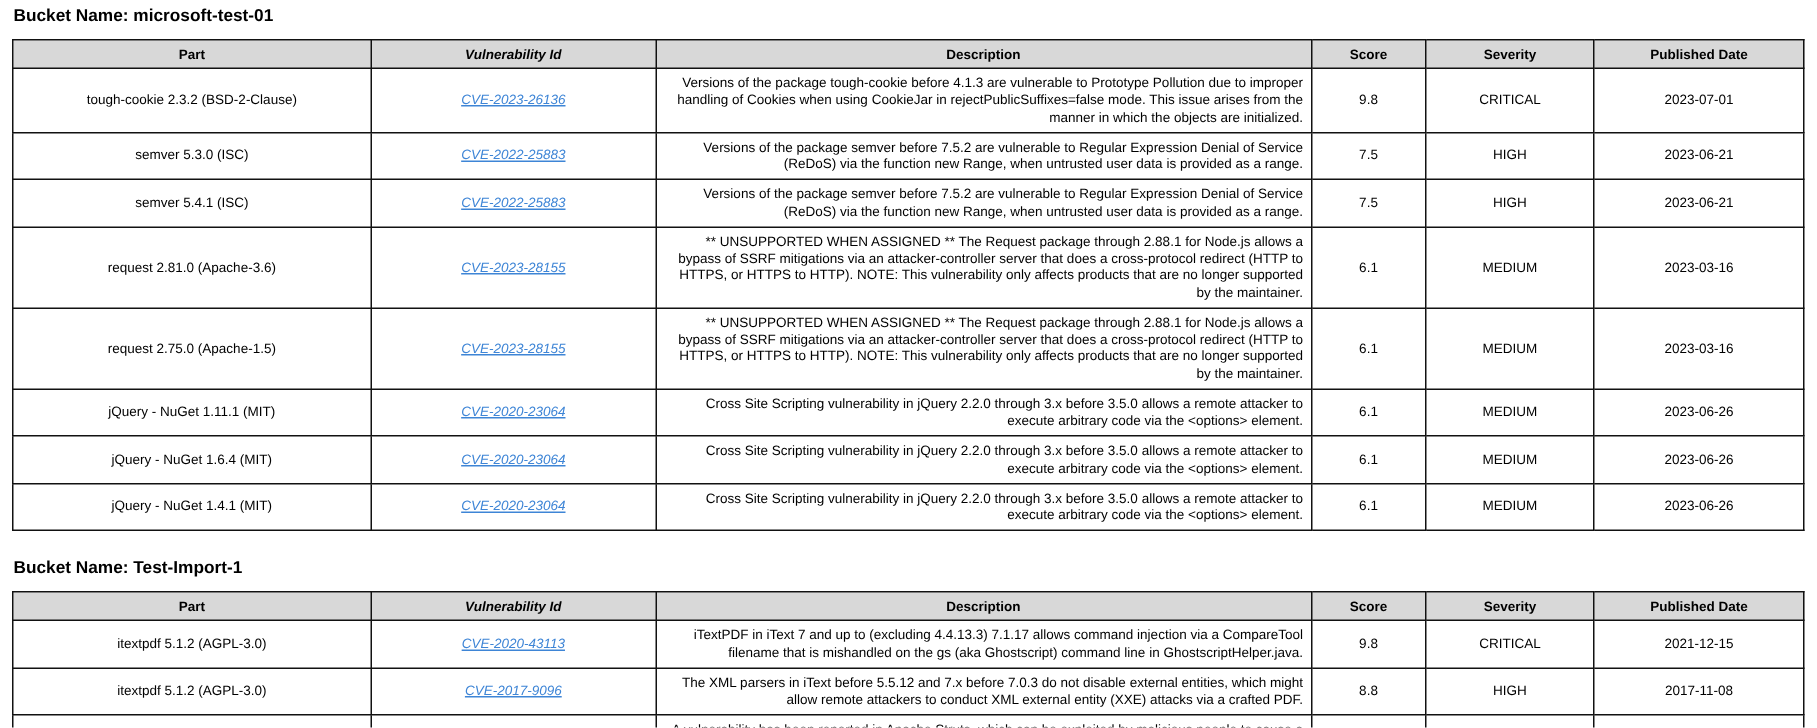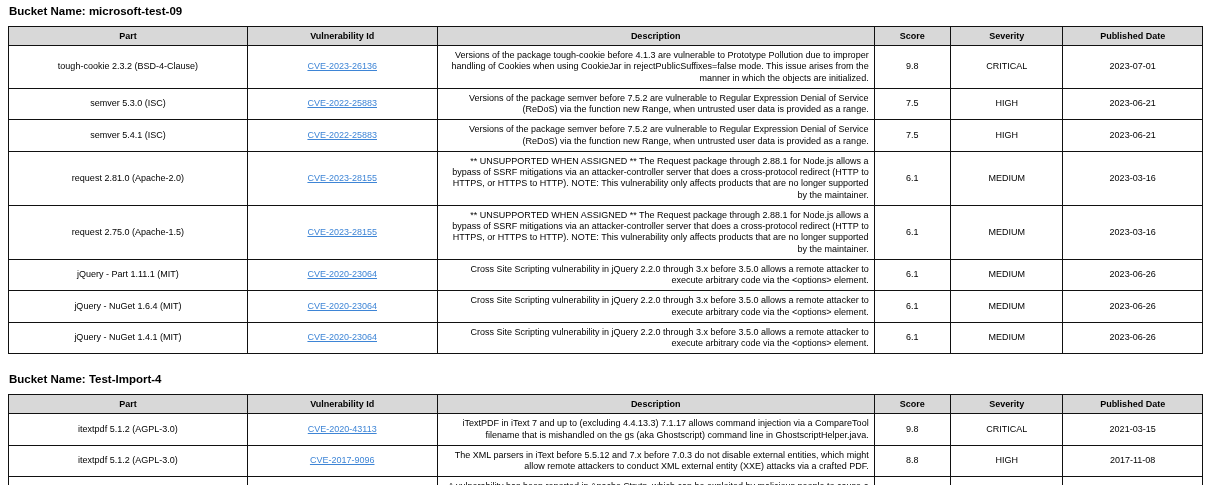--- a/index.html
+++ b/index.html
@@ -38,52 +38,52 @@
     font-size: 9px;
     line-height: 1.25;
     padding: 4px 5px;
     text-align: center;
     vertical-align: middle;
   }
   .vuln-table td.desc {
     text-align: right;
   }
   .col-0 { width: 20.0%; }
-  .col-1 { width: 15.9%; }
+  .col-1 { width: 15.9%; font-style: italic; }
   .col-2 { width: 36.6%; }
   .col-3 { width: 6.4%; }
   .col-4 { width: 9.4%; }
   .col-5 { width: 11.7%; }
   a.vuln-link {
     color: #3e85d6;
     text-decoration: underline;
     cursor: pointer;
     text-align: center;
   }
 </style>
 </head>
 <body>
 
 <div class="report">
   <div class="bucket-section">
-    <div class="bucket-title">Bucket Name: microsoft-test-09</div>
+    <div class="bucket-title">Bucket Name: microsoft-test-01</div>
     <table class="vuln-table">
       <thead>
         <tr>
             <th class="col-0">Part</th>
             <th class="col-1">Vulnerability Id</th>
             <th class="col-2">Description</th>
             <th class="col-3">Score</th>
             <th class="col-4">Severity</th>
             <th class="col-5">Published Date</th>
           </tr>
       </thead>
       <tbody>
           <tr>
-            <td class="col-0">tough-cookie 2.3.2 (BSD-4-Clause)</td>
+            <td class="col-0">tough-cookie 2.3.2 (BSD-2-Clause)</td>
             <td class="col-1"><a href="#" class="vuln-link">CVE-2023-26136</a></td>
             <td class="col-2 desc">Versions of the package tough-cookie before 4.1.3 are vulnerable to Prototype Pollution due to improper handling of Cookies when using CookieJar in rejectPublicSuffixes=false mode. This issue arises from the manner in which the objects are initialized.</td>
             <td class="col-3">9.8</td>
             <td class="col-4">CRITICAL</td>
             <td class="col-5">2023-07-01</td>
           </tr>
           <tr>
             <td class="col-0">semver 5.3.0 (ISC)</td>
             <td class="col-1"><a href="#" class="vuln-link">CVE-2022-25883</a></td>
             <td class="col-2 desc">Versions of the package semver before 7.5.2 are vulnerable to Regular Expression Denial of Service (ReDoS) via the function new Range, when untrusted user data is provided as a range.</td>
@@ -93,37 +93,37 @@
           </tr>
           <tr>
             <td class="col-0">semver 5.4.1 (ISC)</td>
             <td class="col-1"><a href="#" class="vuln-link">CVE-2022-25883</a></td>
             <td class="col-2 desc">Versions of the package semver before 7.5.2 are vulnerable to Regular Expression Denial of Service (ReDoS) via the function new Range, when untrusted user data is provided as a range.</td>
             <td class="col-3">7.5</td>
             <td class="col-4">HIGH</td>
             <td class="col-5">2023-06-21</td>
           </tr>
           <tr>
-            <td class="col-0">request 2.81.0 (Apache-2.0)</td>
+            <td class="col-0">request 2.81.0 (Apache-3.6)</td>
             <td class="col-1"><a href="#" class="vuln-link">CVE-2023-28155</a></td>
             <td class="col-2 desc">** UNSUPPORTED WHEN ASSIGNED ** The Request package through 2.88.1 for Node.js allows a bypass of SSRF mitigations via an attacker-controller server that does a cross-protocol redirect (HTTP to HTTPS, or HTTPS to HTTP). NOTE: This vulnerability only affects products that are no longer supported by the maintainer.</td>
             <td class="col-3">6.1</td>
             <td class="col-4">MEDIUM</td>
             <td class="col-5">2023-03-16</td>
           </tr>
           <tr>
             <td class="col-0">request 2.75.0 (Apache-1.5)</td>
             <td class="col-1"><a href="#" class="vuln-link">CVE-2023-28155</a></td>
             <td class="col-2 desc">** UNSUPPORTED WHEN ASSIGNED ** The Request package through 2.88.1 for Node.js allows a bypass of SSRF mitigations via an attacker-controller server that does a cross-protocol redirect (HTTP to HTTPS, or HTTPS to HTTP). NOTE: This vulnerability only affects products that are no longer supported by the maintainer.</td>
             <td class="col-3">6.1</td>
             <td class="col-4">MEDIUM</td>
             <td class="col-5">2023-03-16</td>
           </tr>
           <tr>
-            <td class="col-0">jQuery - Part 1.11.1 (MIT)</td>
+            <td class="col-0">jQuery - NuGet 1.11.1 (MIT)</td>
             <td class="col-1"><a href="#" class="vuln-link">CVE-2020-23064</a></td>
             <td class="col-2 desc">Cross Site Scripting vulnerability in jQuery 2.2.0 through 3.x before 3.5.0 allows a remote attacker to execute arbitrary code via the &lt;options&gt; element.</td>
             <td class="col-3">6.1</td>
             <td class="col-4">MEDIUM</td>
             <td class="col-5">2023-06-26</td>
           </tr>
           <tr>
             <td class="col-0">jQuery - NuGet 1.6.4 (MIT)</td>
             <td class="col-1"><a href="#" class="vuln-link">CVE-2020-23064</a></td>
             <td class="col-2 desc">Cross Site Scripting vulnerability in jQuery 2.2.0 through 3.x before 3.5.0 allows a remote attacker to execute arbitrary code via the &lt;options&gt; element.</td>
@@ -137,40 +137,40 @@
             <td class="col-2 desc">Cross Site Scripting vulnerability in jQuery 2.2.0 through 3.x before 3.5.0 allows a remote attacker to execute arbitrary code via the &lt;options&gt; element.</td>
             <td class="col-3">6.1</td>
             <td class="col-4">MEDIUM</td>
             <td class="col-5">2023-06-26</td>
           </tr>
         </tbody>
     </table>
   </div>
 
   <div class="bucket-section">
-    <div class="bucket-title">Bucket Name: Test-Import-4</div>
+    <div class="bucket-title">Bucket Name: Test-Import-1</div>
     <table class="vuln-table">
       <thead>
         <tr>
             <th class="col-0">Part</th>
             <th class="col-1">Vulnerability Id</th>
             <th class="col-2">Description</th>
             <th class="col-3">Score</th>
             <th class="col-4">Severity</th>
             <th class="col-5">Published Date</th>
           </tr>
       </thead>
       <tbody>
           <tr>
             <td class="col-0">itextpdf 5.1.2 (AGPL-3.0)</td>
             <td class="col-1"><a href="#" class="vuln-link">CVE-2020-43113</a></td>
             <td class="col-2 desc">iTextPDF in iText 7 and up to (excluding 4.4.13.3) 7.1.17 allows command injection via a CompareTool filename that is mishandled on the gs (aka Ghostscript) command line in GhostscriptHelper.java.</td>
             <td class="col-3">9.8</td>
             <td class="col-4">CRITICAL</td>
-            <td class="col-5">2021-03-15</td>
+            <td class="col-5">2021-12-15</td>
           </tr>
           <tr>
             <td class="col-0">itextpdf 5.1.2 (AGPL-3.0)</td>
             <td class="col-1"><a href="#" class="vuln-link">CVE-2017-9096</a></td>
             <td class="col-2 desc">The XML parsers in iText before 5.5.12 and 7.x before 7.0.3 do not disable external entities, which might allow remote attackers to conduct XML external entity (XXE) attacks via a crafted PDF.</td>
             <td class="col-3">8.8</td>
             <td class="col-4">HIGH</td>
             <td class="col-5">2017-11-08</td>
           </tr>
           <tr>

